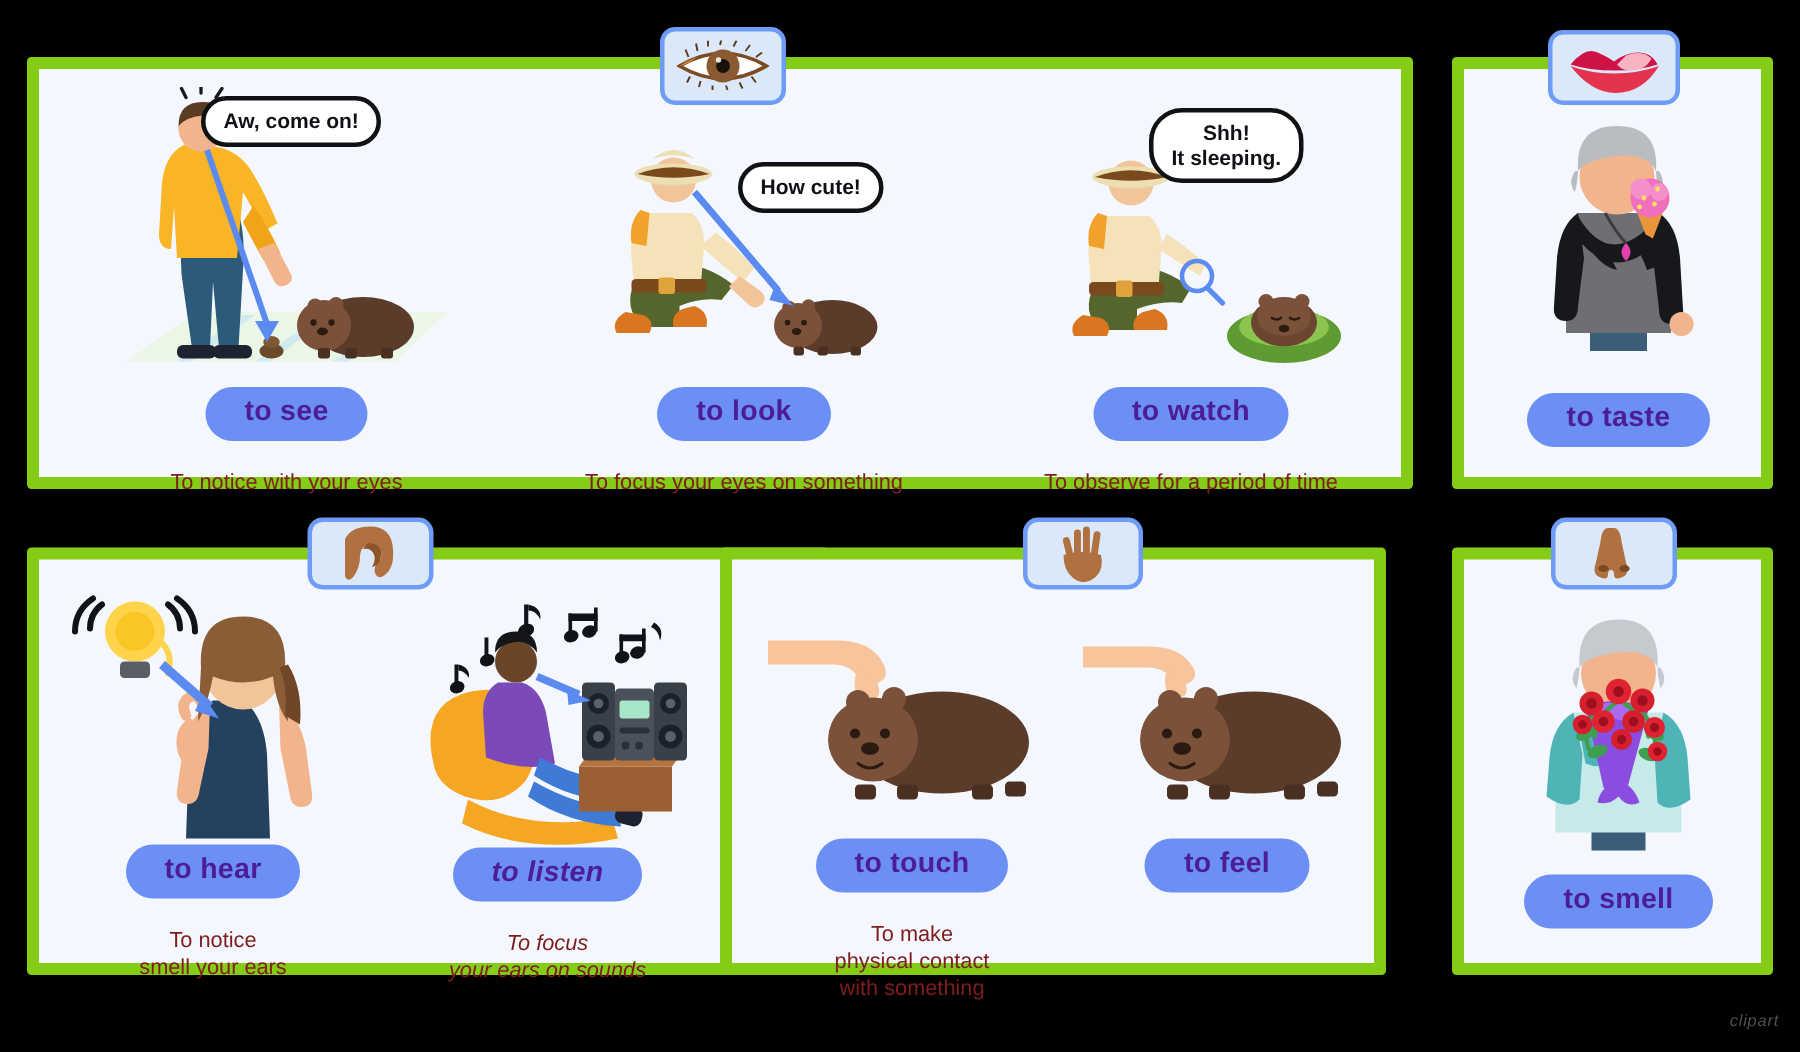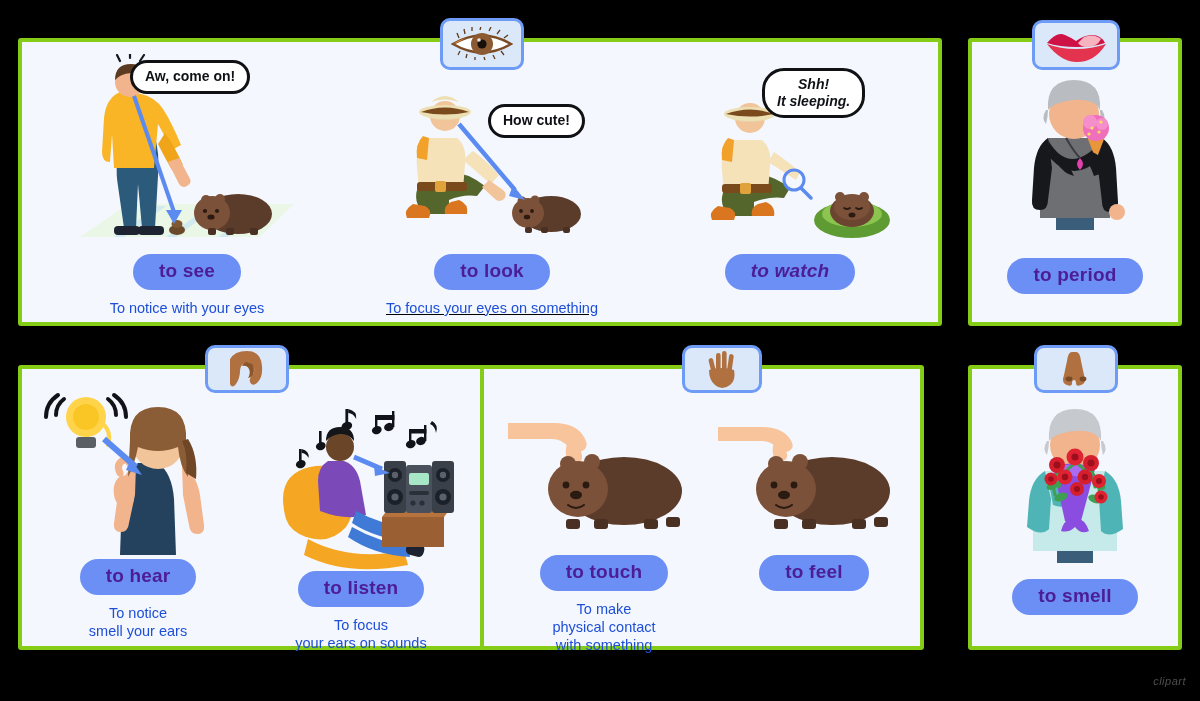--- a/index.html
+++ b/index.html
@@ -8,21 +8,21 @@
     background: #000000;
     font-family: "Liberation Sans", sans-serif;
     overflow: hidden;
   }
   #stage { position: relative; width: 1200px; height: 701px; background: #000; }
 
   
   .panel {
     position: absolute;
     background: #f4f7fd;
-    border: 4px solid #84cc16;
+    border: 8px solid #84cc16;
     border-radius: 3px;
   }
 
   
   .badge {
     position: absolute;
     background: #dbe8fa;
     border: 3px solid #6e9bf5;
     border-radius: 10px;
     display: flex;
@@ -41,23 +41,23 @@
     color: #4c1d95;
     border-radius: 999px;
     font-weight: 700;
     font-size: 19px;
     letter-spacing: .2px;
     padding: 7px 26px 8px;
     line-height: 1.1;
     white-space: nowrap;
   }
   .defn {
-    margin-top: 9px;
+    margin-top: 19px;
     font-size: 14.5px;
-    color: #1d4ed8;
+    color: #7f1d1d;
     line-height: 1.25;
     white-space: pre-line;
     font-weight: 500;
   }
 
   
   .bubble {
     position: absolute;
     background: #ffffff;
     border: 3px solid #101114;
@@ -177,21 +177,21 @@
 
           <path d="M92 70 L148 136" stroke="#5b8bf0" stroke-width="4.5" fill="none"></path>
           <path d="M158 146 l-16-4 l4 -11 z" fill="#5b8bf0"></path>
         </svg>
       </div>
       <div class="bubble" style="left:146px; top:50px;">How cute!</div>
       <div class="pill">to look</div>
       <div class="defn">To focus your eyes on something</div>
     </div>
 
-    <div class="card" style="left:628px; top:12px; width:280px;font-style:italic;">
+    <div class="card" style="left:628px; top:12px; width:280px;">
       <div class="art" style="width:240px; height:200px;">
         <svg viewBox="0 0 240 200" width="240" height="200">
 
           <path d="M56 132 q-10 18 4 30 h24 l0-14 q16-6 30-4 l6-10 q-18-14 -36-14 z" fill="#54662c"></path>
           <path d="M48 152 q-10 6 -6 14 l22 0 q4-8 -4-12 z" fill="#d9761f"></path>
           <path d="M96 148 q10 4 8 14 l-22 0 q-2-8 6-12 z" fill="#d9761f"></path>
           <path d="M60 86 q-10 10 -8 30 l2 22 h44 l2-26 q2-18 -8-26 z" fill="#f5e2b9"></path>
           <rect x="52" y="130" width="50" height="9" rx="3" fill="#7a4a1d"></rect>
           <rect x="70" y="129" width="11" height="11" rx="2" fill="#e0a23a"></rect>
           <path d="M98 108 q16 10 28 18 l4-8 q-14-12 -26-20 z" fill="#f5e2b9"></path>
@@ -213,20 +213,21 @@
               <circle cx="48" cy="3" r="5" fill="#7b5139"></circle>
             <path d="M28 14 q3 2 6 0" stroke="#2b1a12" stroke-width="1.8" fill="none" stroke-linecap="round"></path>
             <path d="M40 14 q3 2 6 0" stroke="#2b1a12" stroke-width="1.8" fill="none" stroke-linecap="round"></path>
             <ellipse cx="36" cy="21" rx="3.5" ry="2.5" fill="#2b1a12"></ellipse>
           </g>
         </svg>
       </div>
       <div class="bubble" style="left:112px; top:14px;">Shh!
 It sleeping.</div>
       <div class="pill">to watch</div>
+      <div class="defn">To observe for a period of time</div>
     </div>
   </div>
 
   <div class="badge" style="left:440px; top:18px; width:84px; height:52px;">
     <span>
       <svg width="62" height="34" viewBox="0 0 62 34">
         <path d="M2 17 q29-17 58 0 q-29 17 -58 0 z" fill="#ffffff" stroke="#7b4b24" stroke-width="2.4"></path>
         <path d="M2 17 q6-4 12-6 q-7 5 -12 6 z" fill="#e08a3c"></path>
         <circle cx="31" cy="17" r="11" fill="#8b5a32"></circle>
         <circle cx="31" cy="17" r="4.6" fill="#17110c"></circle>
@@ -277,21 +278,21 @@
             <circle cx="101" cy="56" r="1.6"></circle>
               <circle cx="89" cy="68" r="1.6"></circle>
           </g>
 
           <path d="M92 86 q12 4 14 20 l-12 4 q-4-12 -10-18 z" fill="#16181c"></path>
 
           <path d="M66 72 q8 14 14 20" stroke="#3a3c40" stroke-width="2" fill="none"></path>
           <path d="M80 92 q6 6 0 12 q-6-6 0-12 z" fill="#e23fb0"></path>
         </svg>
       </div>
-      <div class="pill" style="margin-top:10px;">to period</div>
+      <div class="pill" style="margin-top:10px;">to taste</div>
     </div>
   </div>
 
   <div class="badge" style="left:1032px; top:20px; width:88px; height:50px;">
     <span>
       <svg width="66" height="34" viewBox="0 0 66 34">
         <path d="M4 15 q10-12 18-8 q7 3 11 6 q8-6 16-6 q9 0 13 8 q-12 4 -28 4 q-18 0 -30-4 z" fill="#cf1246"></path>
         <path d="M41 9 q10-4 17 2 q-4 8 -14 8 q-6 0 -9-4 z" fill="#f7b3c0"></path>
         <path d="M4 16 q14 18 30 18 q18 0 29-18 q-14 5 -30 5 q-16 0 -29-5 z" fill="#e4334f"></path>
       </svg>
@@ -327,21 +328,21 @@
 
           <path d="M66 52 L98 80" stroke="#5b8bf0" stroke-width="6" fill="none"></path>
           <path d="M104 88 l-16-5 l5-11 z" fill="#5b8bf0"></path>
         </svg>
       </div>
       <div class="pill">to hear</div>
       <div class="defn">To notice
 smell your ears</div>
     </div>
 
-    <div class="card" style="left:228px; top:30px; width:222px;">
+    <div class="card" style="left:228px; top:20px; width:222px;font-style:italic;">
       <div class="art" style="width:210px; height:172px;">
         <svg viewBox="0 0 210 172" width="210" height="172">
 
           <g fill="#111318">
             <g transform="translate(40,52)">
                 <ellipse cx="0" cy="14" rx="5" ry="4" transform="rotate(-20)"></ellipse>
                 <rect x="3" y="-2" width="2.6" height="16"></rect>
                 <path d="M5.6 -2 q8 2 7 9 q-3-5 -7-5 z"></path>
               </g>
             <g transform="translate(60,34)">

